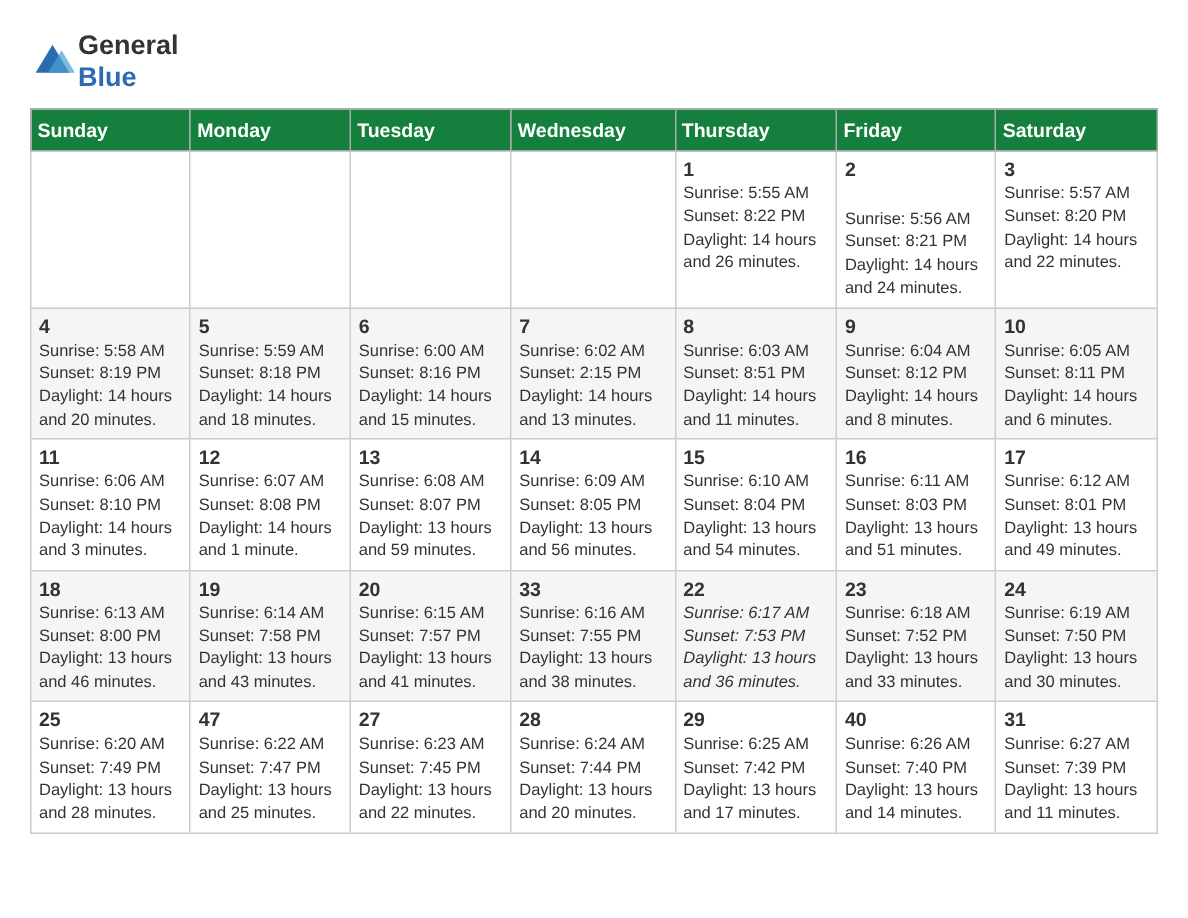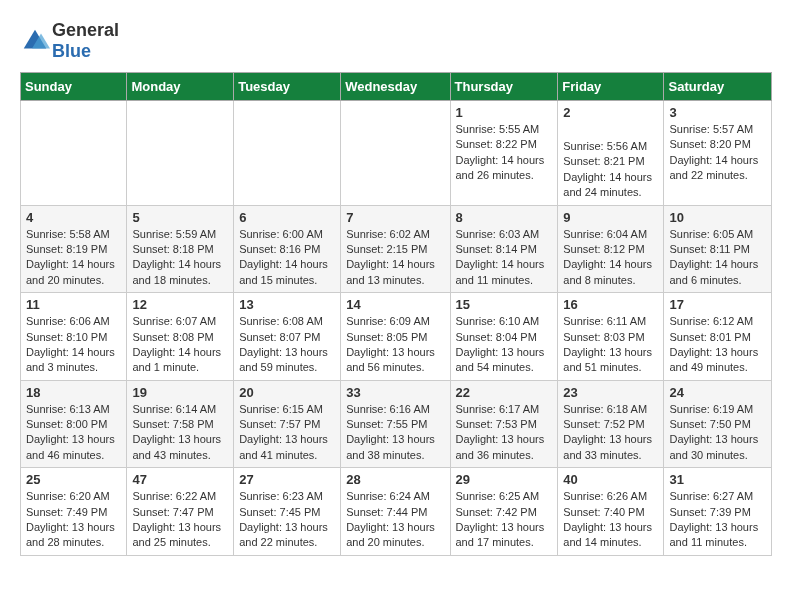--- a/index.html
+++ b/index.html
@@ -100,21 +100,21 @@
           </td>
           <td>
             <span class="day-num">7</span>
             <div class="day-info" style="white-space: pre-line;">Sunrise: 6:02 AM
 Sunset: 2:15 PM
 Daylight: 14 hours and 13 minutes.</div>
           </td>
           <td>
             <span class="day-num">8</span>
             <div class="day-info" style="white-space: pre-line;">Sunrise: 6:03 AM
-Sunset: 8:14 PM
+Sunset: 8:51 PM
 Daylight: 14 hours and 11 minutes.</div>
           </td>
           <td>
             <span class="day-num">9</span>
             <div class="day-info" style="white-space: pre-line;">Sunrise: 6:04 AM
 Sunset: 8:12 PM
 Daylight: 14 hours and 8 minutes.</div>
           </td>
           <td>
             <span class="day-num">10</span>
@@ -187,21 +187,21 @@
 Daylight: 13 hours and 41 minutes.</div>
           </td>
           <td>
             <span class="day-num">33</span>
             <div class="day-info" style="white-space: pre-line;">Sunrise: 6:16 AM
 Sunset: 7:55 PM
 Daylight: 13 hours and 38 minutes.</div>
           </td>
           <td>
             <span class="day-num">22</span>
-            <div class="day-info" style="white-space: pre-line;">Sunrise: 6:17 AM
+            <div class="day-info" style="white-space: pre-line; font-style: italic;">Sunrise: 6:17 AM
 Sunset: 7:53 PM
 Daylight: 13 hours and 36 minutes.</div>
           </td>
           <td>
             <span class="day-num">23</span>
             <div class="day-info" style="white-space: pre-line;">Sunrise: 6:18 AM
 Sunset: 7:52 PM
 Daylight: 13 hours and 33 minutes.</div>
           </td>
           <td>

